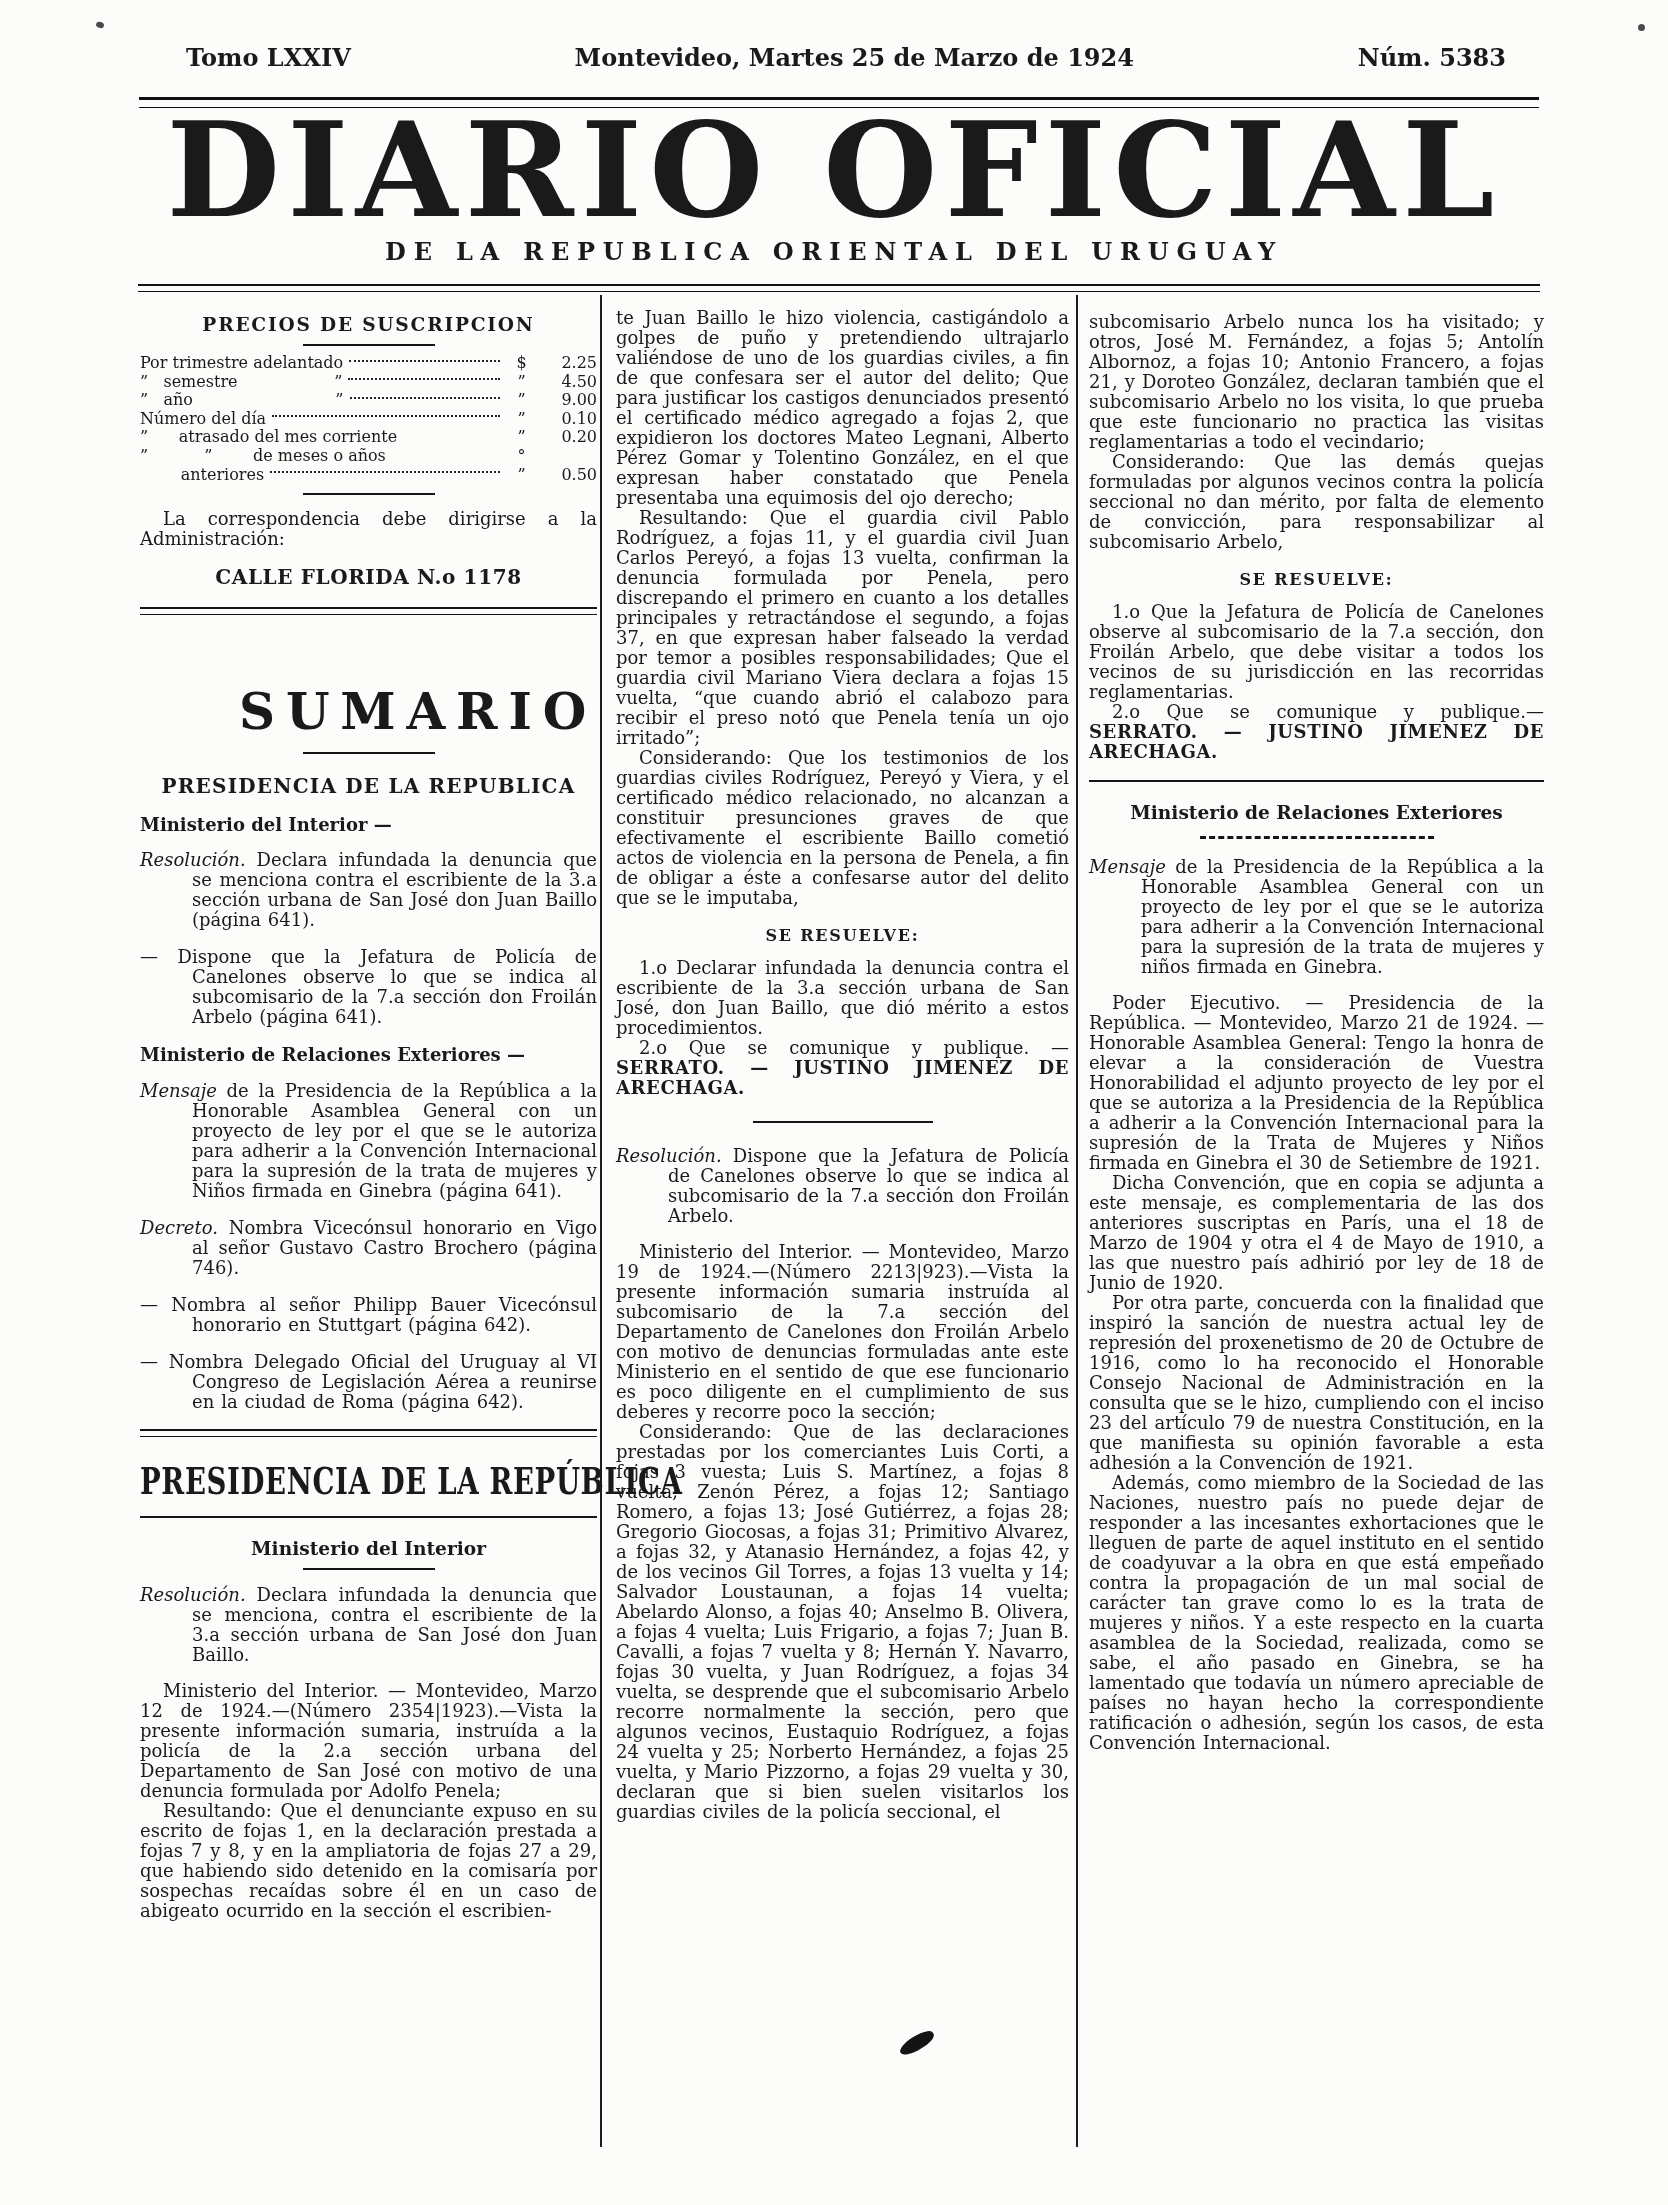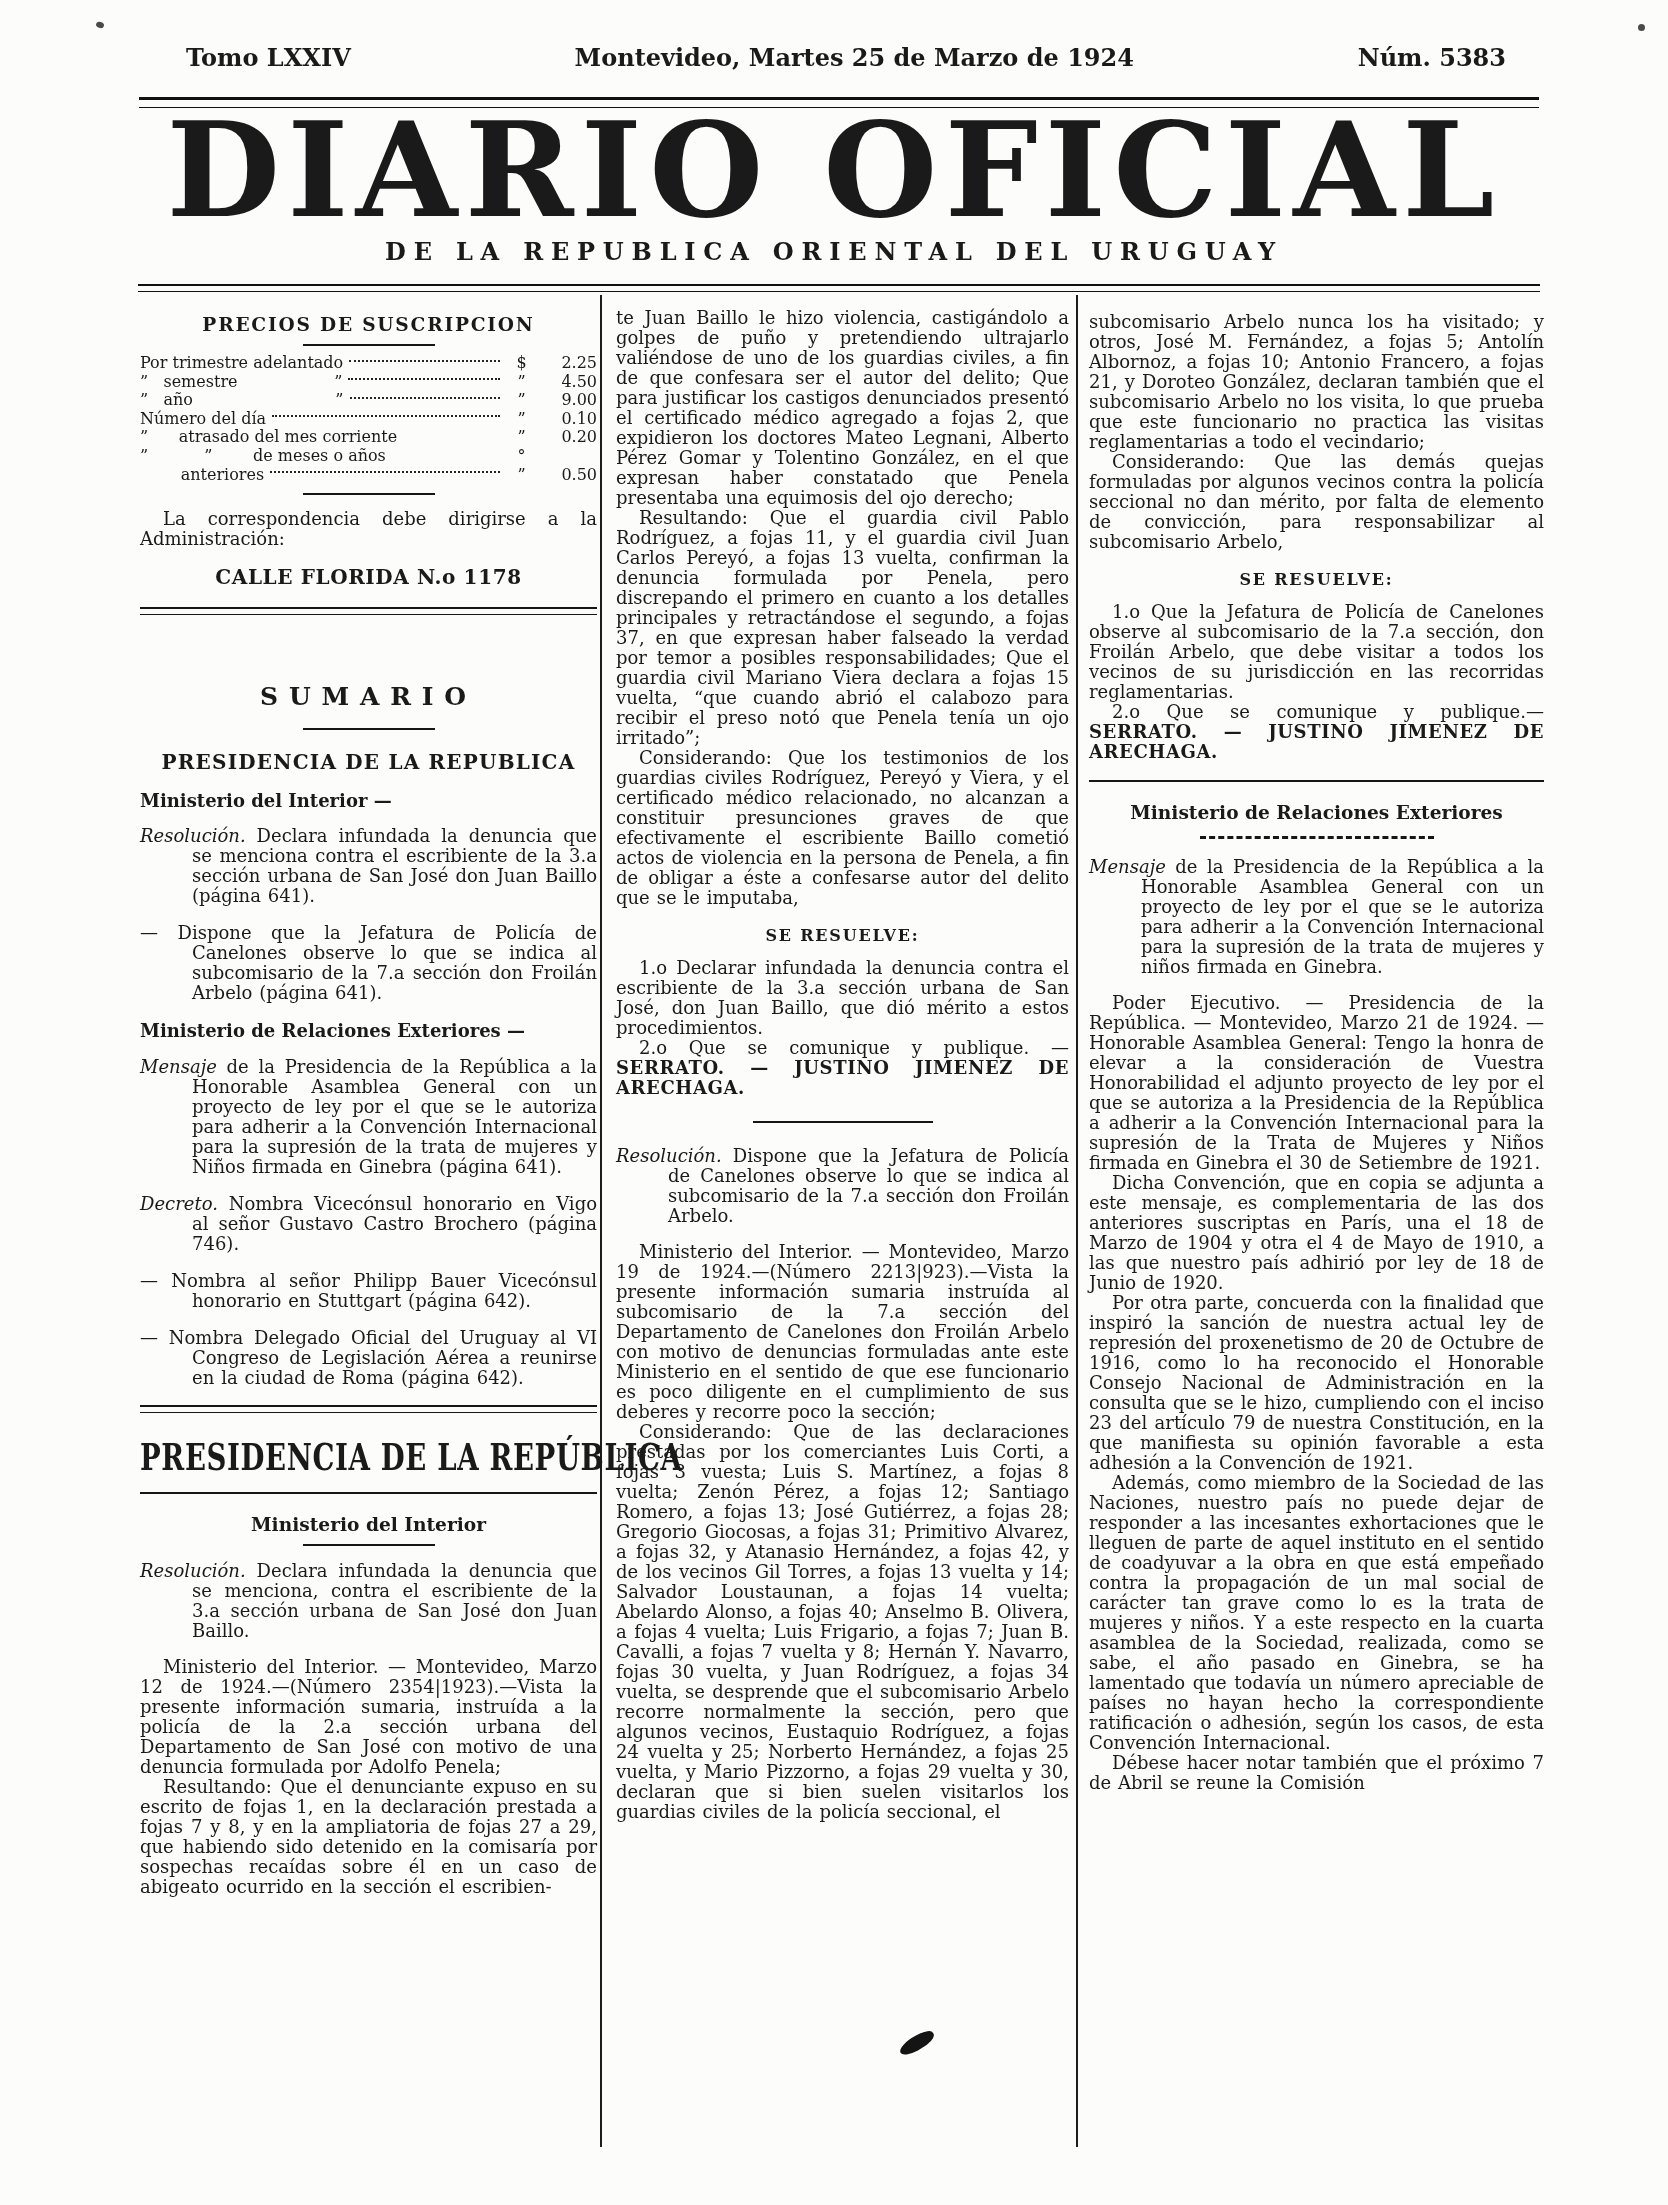--- a/index.html
+++ b/index.html
@@ -46,21 +46,21 @@
   .price-table { margin-top:4.8px; font-size:16px; }
   .price-row { display:flex; align-items:center; line-height:18.6px; }
   .pl  { white-space:pre; }
   .leader { flex:1 1 auto; border-bottom:2.4px dotted #242424; margin:0 6px 5.4px; min-width:9.6px; }
   .leader.off { border-bottom:none; }
   .cur { width:31px; text-align:center; }
   .amt { width:60px; text-align:right; }
   .corresp { margin-top:14.4px; }
   .address { text-align:center; font-weight:bold; font-size:20px; margin:15.6px 0 18px; letter-spacing:0.6px; }
   .dbl-rule { border-top:2.4px solid #161616; border-bottom:1.8px solid #161616; height:5.4px; }
-  .sumario { text-align:center; font-weight:bold; font-size:25px; letter-spacing:10.8px; margin:67px 0 17px; }
+  .sumario { text-align:right; font-weight:bold; font-size:50px; letter-spacing:10.8px; margin:67px 0 11px; }
   .h-sec { text-align:center; font-weight:bold; font-size:20px; letter-spacing:1.2px; margin:15.6px 0 15.6px; }
   .h-min { font-weight:bold; font-size:18px; margin:3.6px 0 15.6px; }
   .disp-wrap { text-align:center; margin:27.6px 0 0; }
   .disp { display:inline-block; font-weight:bold; font-size:27.6px; letter-spacing:0.6px;
     transform:scaleY(1.35); transform-origin:center; white-space:nowrap; }
   .rule-col { border-top:2.4px solid #161616; margin:18px 0 0; }
   .h-min2 { text-align:center; font-weight:bold; font-size:18.6px; margin:20.4px 0 0; }
   .se-res { text-align:center; font-weight:bold; font-size:16px; letter-spacing:1.8px; margin:18px 0 13px; }
   .rule-mid { width:180px; border-top:2.4px solid #161616; margin:23px auto; }
   .squiggle { width:234px; border-top:3px dashed #161616; margin:13px auto 18px; }
@@ -199,15 +199,14 @@
 
   <div class="rule-col"></div>
   <div class="h-min2">Ministerio de Relaciones Exteriores</div>
   <div class="squiggle"></div>
 
   <p class="bt hang"><span class="lead">Mensaje</span><span> de la Presidencia de la República a la Honorable Asamblea General con un proyecto de ley por el que se le autoriza para adherir a la Convención Internacional para la supresión de la trata de mujeres y niños firmada en Ginebra.</span></p>
   <p class="bt ind mt">Poder Ejecutivo. — Presidencia de la República. — Montevideo, Marzo 21 de 1924. — Honorable Asamblea General: Tengo la honra de elevar a la consideración de Vuestra Honorabilidad el adjunto proyecto de ley por el que se autoriza a la Presidencia de la República a adherir a la Convención Internacional para la supresión de la Trata de Mujeres y Niños firmada en Ginebra el 30 de Setiembre de 1921.</p>
   <p class="bt ind">Dicha Convención, que en copia se adjunta a este mensaje, es complementaria de las dos anteriores suscriptas en París, una el 18 de Marzo de 1904 y otra el 4 de Mayo de 1910, a las que nuestro país adhirió por ley de 18 de Junio de 1920.</p>
   <p class="bt ind">Por otra parte, concuerda con la finalidad que inspiró la sanción de nuestra actual ley de represión del proxenetismo de 20 de Octubre de 1916, como lo ha reconocido el Honorable Consejo Nacional de Administración en la consulta que se le hizo, cumpliendo con el inciso 23 del artículo 79 de nuestra Constitución, en la que manifiesta su opinión favorable a esta adhesión a la Convención de 1921.</p>
   <p class="bt ind">Además, como miembro de la Sociedad de las Naciones, nuestro país no puede dejar de responder a las incesantes exhortaciones que le lleguen de parte de aquel instituto en el sentido de coadyuvar a la obra en que está empeñado contra la propagación de un mal social de carácter tan grave como lo es la trata de mujeres y niños. Y a este respecto en la cuarta asamblea de la Sociedad, realizada, como se sabe, el año pasado en Ginebra, se ha lamentado que todavía un número apreciable de países no hayan hecho la correspondiente ratificación o adhesión, según los casos, de esta Convención Internacional.</p>
-  <p class="bt ind">Débese hacer notar también que el próximo 7 de Abril se reune la Comisión</p>
 </div>
 
 
 </body></html>

